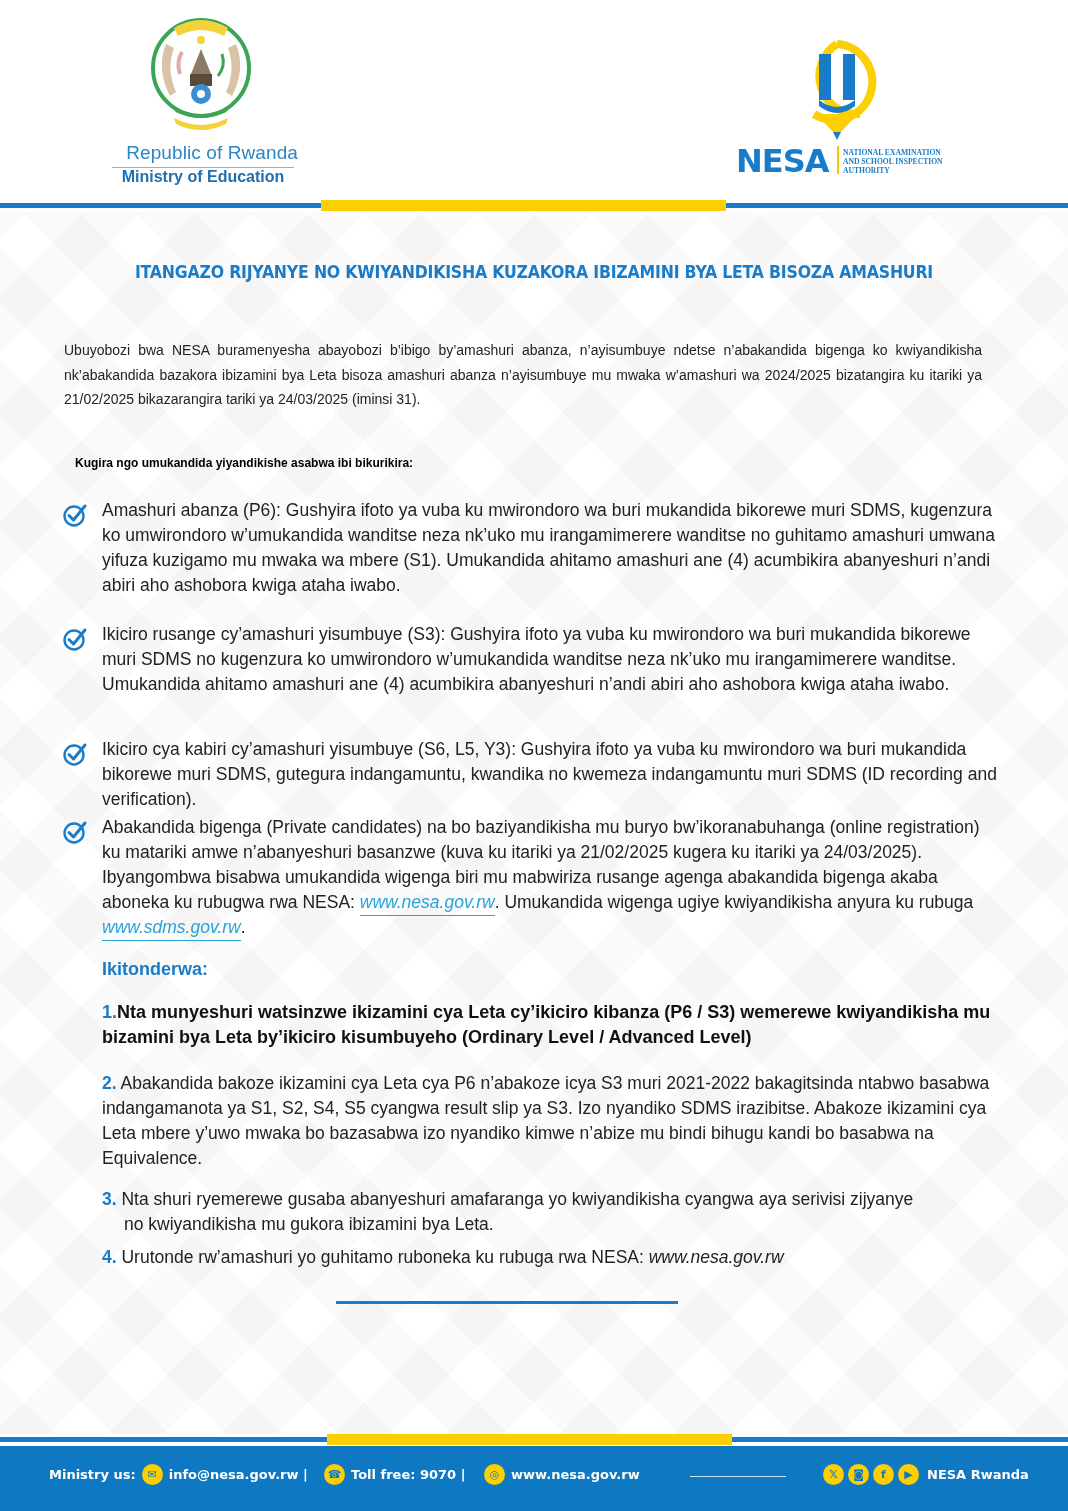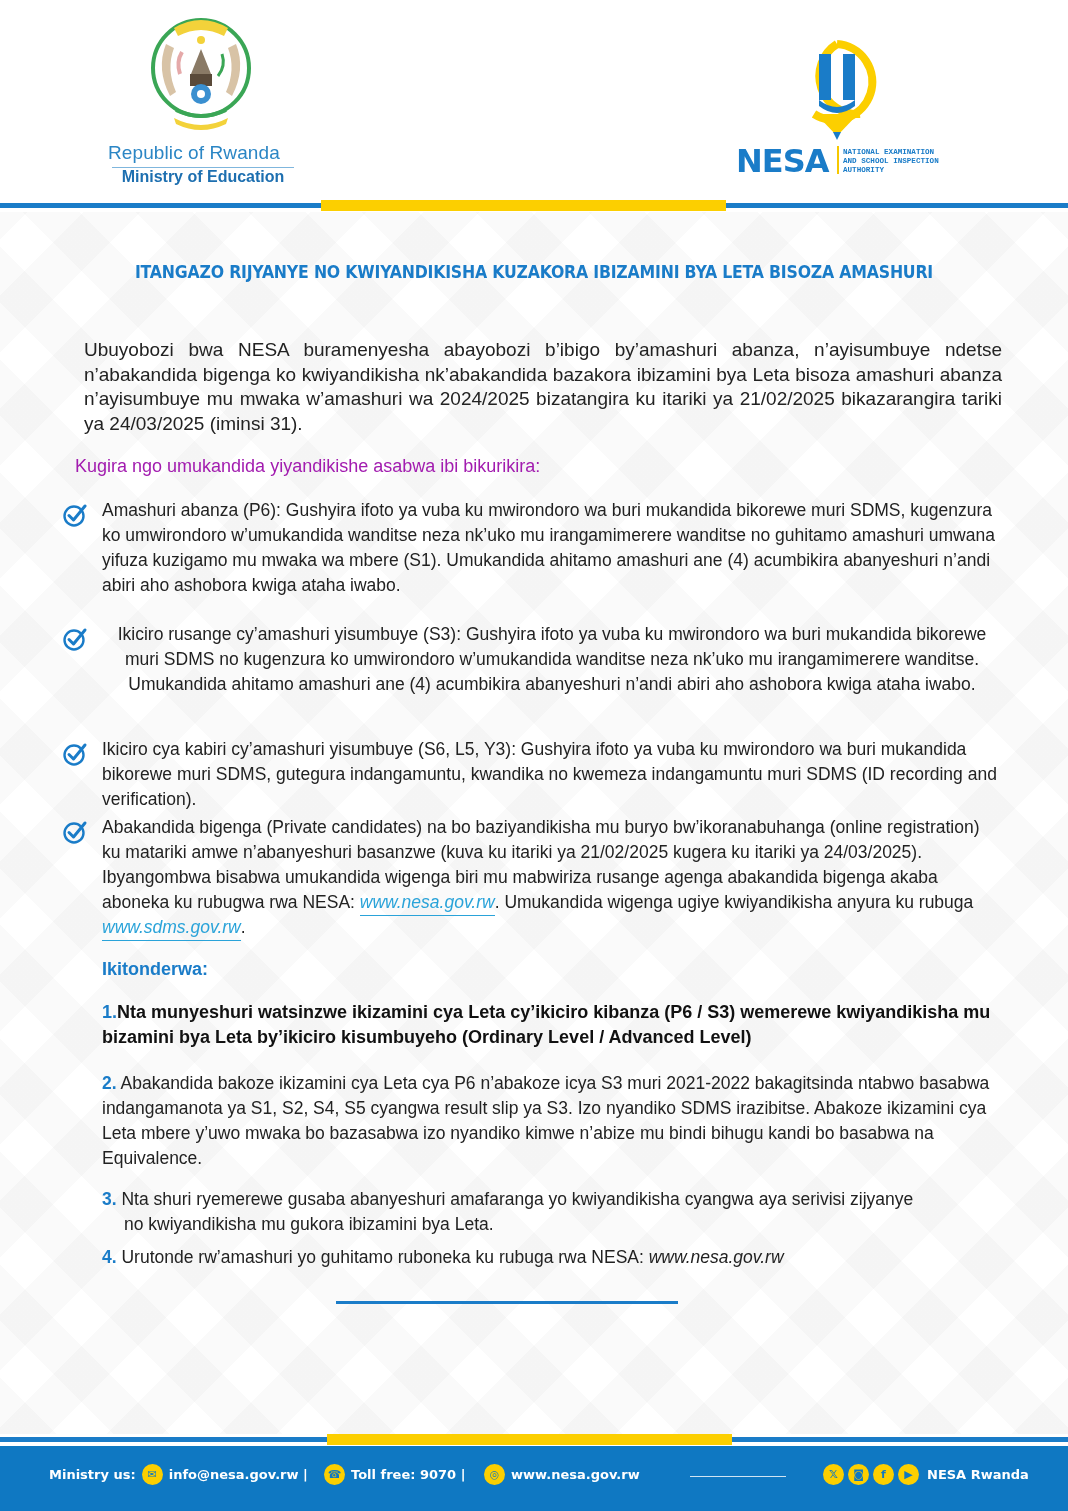--- a/index.html
+++ b/index.html
@@ -11,41 +11,41 @@
     background-image:
       repeating-linear-gradient(45deg, rgba(0,0,0,0.018) 0 40px, rgba(255,255,255,0) 40px 80px),
       repeating-linear-gradient(-45deg, rgba(0,0,0,0.018) 0 40px, rgba(255,255,255,0) 40px 80px);
     z-index: 0;
   }
 
   
   .header { position: absolute; left: 0; top: 0; width: 1068px; height: 212px; background: #fff; z-index: 1; }
   .moe-logo { position: absolute; left: 108px; top: 14px; width: 190px; height: 175px; text-align: center; }
   .emblem { position: absolute; left: 38px; top: 0; width: 110px; height: 120px; }
-  .moe-line1 { position: absolute; left: 0; top: 128px; width: 190px; font-size: 19px; color: #2b86c5; text-align: left; letter-spacing: 0.1px; }
+  .moe-line1 { position: absolute; left: 0; top: 128px; width: 190px; font-size: 19px; color: #2b86c5; text-align: right; letter-spacing: 0.1px; }
   .moe-sep { position: absolute; left: 4px; top: 153px; width: 182px; height: 1px; background: #7fb6dd; }
   .moe-line2 { position: absolute; left: 0; top: 154px; width: 190px; font-size: 16px; font-weight: bold; color: #1d6fb0; text-align: center; }
 
   .nesa-logo { position: absolute; left: 730px; top: 40px; width: 240px; height: 140px; }
   .nesa-mark { position: absolute; left: 62px; top: 0; width: 90px; height: 106px; }
   .nesa-word { position: absolute; left: 6px; top: 102px; font-size: 32px; font-weight: 900; color: #1a7cc8; letter-spacing: -1px; font-family: "DejaVu Sans", sans-serif; }
   .nesa-divider { position: absolute; left: 107px; top: 106px; width: 2px; height: 28px; background: #f6c800; }
-  .nesa-sub { position: absolute; left: 113px; top: 108px; font-size: 7.6px; font-weight: bold; color: #1a7cc8; line-height: 9px; font-family: Liberation Mono, monospace; }
+  .nesa-sub { position: absolute; left: 113px; top: 108px; font-size: 7.6px; font-weight: bold; color: #1a7cc8; line-height: 9px; font-family: Liberation Serif, serif; }
 
   .header-rule { position: absolute; left: 0; top: 203px; width: 1068px; height: 5px; background: #1a7cc8; z-index: 2; }
   .header-rule-gold { position: absolute; left: 321px; top: 200px; width: 405px; height: 11px; background: #fccf00; z-index: 3; }
 
   
   .content { position: absolute; left: 0; top: 0; width: 1068px; z-index: 1; }
   .title { position: absolute; left: 70px; top: 261px; width: 928px; text-align: center; font-size: 17.5px; font-weight: bold; color: #1a7cc8; line-height: 23px; letter-spacing: -0.2px; font-family: "DejaVu Sans", sans-serif; font-stretch: condensed; }
   .title span { display: block; }
 
-  .intro { position: absolute; left: 84px; top: 338px; width: 918px; font-size: 19px; line-height: 24.5px; text-align: justify; color: #222; }
-
-  .section-heading { position: absolute; left: 75px; top: 456px; font-size: 18px; font-weight: normal; color: #a21caf; }
+  .intro { position: absolute; left: 64px; top: 338px; width: 918px; font-size: 14px; line-height: 24.5px; text-align: justify; color: #222; }
+
+  .section-heading { position: absolute; left: 75px; top: 456px; font-size: 12px; font-weight: bold; color: #000000; }
 
   .req { position: absolute; left: 62px; width: 940px; }
   .req .check { position: absolute; left: 0; top: 4px; width: 26px; height: 26px; }
   .req .text { position: absolute; left: 40px; width: 900px; font-size: 17.5px; line-height: 25px; color: #222; }
   .req .text a { color: #2aa3d9; font-style: italic; text-decoration: none; border-bottom: 1.5px solid #2aa3d9; padding-bottom: 3px; }
 
   .notes-heading { position: absolute; left: 102px; top: 959px; font-size: 18px; font-weight: bold; color: #1a7cc8; }
   .note { position: absolute; left: 102px; width: 920px; font-size: 17.5px; line-height: 25px; color: #222; }
   .note .num { color: #1a7cc8; font-weight: bold; }
   .note.bold { font-weight: bold; font-size: 18px; line-height: 25px; color: #111; }
@@ -127,21 +127,21 @@
       <path d="M7 13.5 L11.5 18 L23 4" fill="none" stroke="#1a7cc8" stroke-width="3" stroke-linecap="round" stroke-linejoin="round"></path>
     </svg>
     <div class="text" style="top:0;">Amashuri abanza (P6): Gushyira ifoto ya vuba ku mwirondoro wa buri mukandida bikorewe muri SDMS, kugenzura ko umwirondoro w’umukandida wanditse neza nk’uko mu irangamimerere wanditse no guhitamo amashuri umwana yifuza kuzigamo mu mwaka wa mbere (S1). Umukandida ahitamo amashuri ane (4) acumbikira abanyeshuri n’andi abiri aho ashobora kwiga ataha iwabo.</div>
   </div>
 
   <div class="req" style="top:622px;">
     <svg class="check" viewBox="0 0 26 26">
       <circle cx="12" cy="14" r="9.5" fill="none" stroke="#1a7cc8" stroke-width="2.4"></circle>
       <path d="M7 13.5 L11.5 18 L23 4" fill="none" stroke="#1a7cc8" stroke-width="3" stroke-linecap="round" stroke-linejoin="round"></path>
     </svg>
-    <div class="text" style="top:0;text-align:center;">Ikiciro rusange cy’amashuri yisumbuye (S3): Gushyira ifoto ya vuba ku mwirondoro wa buri mukandida bikorewe muri SDMS no kugenzura ko umwirondoro w’umukandida wanditse neza nk’uko mu irangamimerere wanditse. Umukandida ahitamo amashuri ane (4) acumbikira abanyeshuri n’andi abiri aho ashobora kwiga ataha iwabo.</div>
+    <div class="text" style="top:0;">Ikiciro rusange cy’amashuri yisumbuye (S3): Gushyira ifoto ya vuba ku mwirondoro wa buri mukandida bikorewe muri SDMS no kugenzura ko umwirondoro w’umukandida wanditse neza nk’uko mu irangamimerere wanditse. Umukandida ahitamo amashuri ane (4) acumbikira abanyeshuri n’andi abiri aho ashobora kwiga ataha iwabo.</div>
   </div>
 
   <div class="req" style="top:737px;">
     <svg class="check" viewBox="0 0 26 26">
       <circle cx="12" cy="14" r="9.5" fill="none" stroke="#1a7cc8" stroke-width="2.4"></circle>
       <path d="M7 13.5 L11.5 18 L23 4" fill="none" stroke="#1a7cc8" stroke-width="3" stroke-linecap="round" stroke-linejoin="round"></path>
     </svg>
     <div class="text" style="top:0;">Ikiciro cya kabiri cy’amashuri yisumbuye (S6, L5, Y3): Gushyira ifoto ya vuba ku mwirondoro wa buri mukandida bikorewe muri SDMS, gutegura indangamuntu, kwandika no kwemeza indangamuntu muri SDMS (ID recording and verification).</div>
   </div>
 

